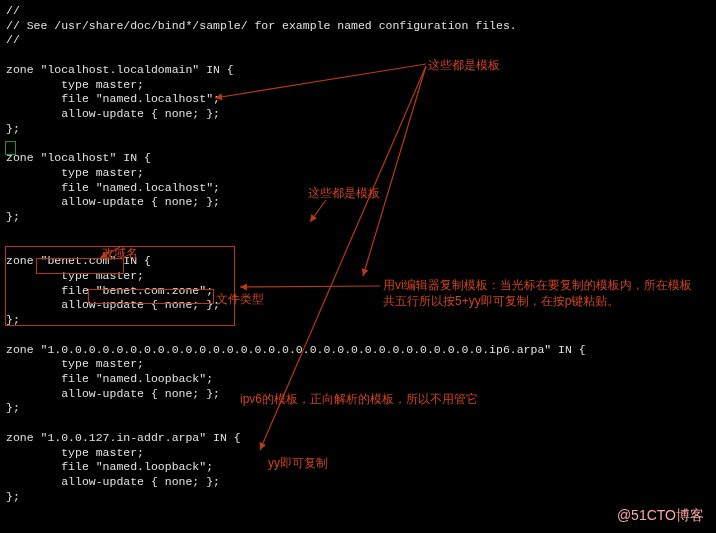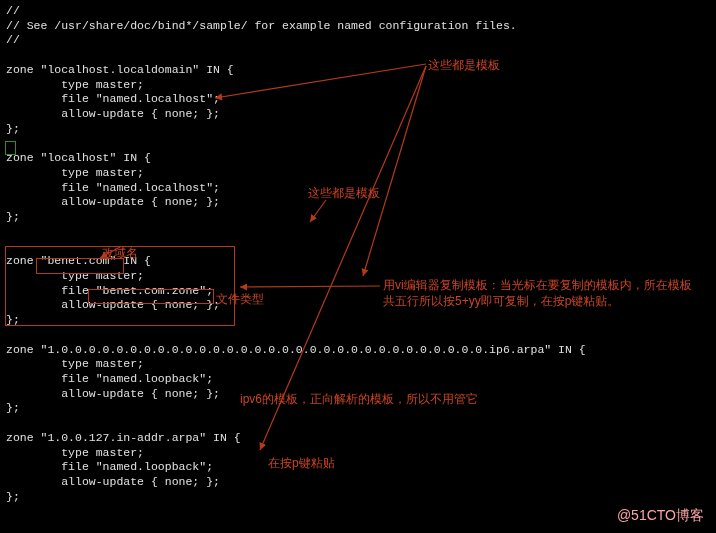--- a/index.html
+++ b/index.html
@@ -106,21 +106,21 @@
 <div class="red-box" style="left:36px; top:258px; width:86px; height:14px;"></div>
 <div class="red-box" style="left:5px; top:246px; width:228px; height:78px;"></div>
 <div class="red-box" style="left:88px; top:289px; width:124px; height:13px;"></div>
 
 <div class="red-text" style="left:428px; top:58px;">这些都是模板</div>
 <div class="red-text" style="left:308px; top:186px;">这些都是模板</div>
 <div class="red-text" style="left:102px; top:246px;">改域名</div>
 <div class="red-text" style="left:216px; top:292px;">文件类型</div>
 <div class="red-text" style="left:383px; top:278px; width:310px;">用vi编辑器复制模板：当光标在要复制的模板内，所在模板共五行所以按5+yy即可复制，在按p键粘贴。</div>
 <div class="red-text" style="left:240px; top:392px;">ipv6的模板，正向解析的模板，所以不用管它</div>
-<div class="red-text" style="left:268px; top:456px;">在按p键粘贴</div>
+<div class="red-text" style="left:268px; top:456px;">yy即可复制</div>
 
 <div class="watermark">@51CTO博客</div>
 
 <svg class="arrows">
   <defs>
     <marker id="ah" markerWidth="8" markerHeight="8" refX="6" refY="3" orient="auto">
       <path d="M0,0 L6,3 L0,6 Z" class="arrow-head"></path>
     </marker>
   </defs>
 

